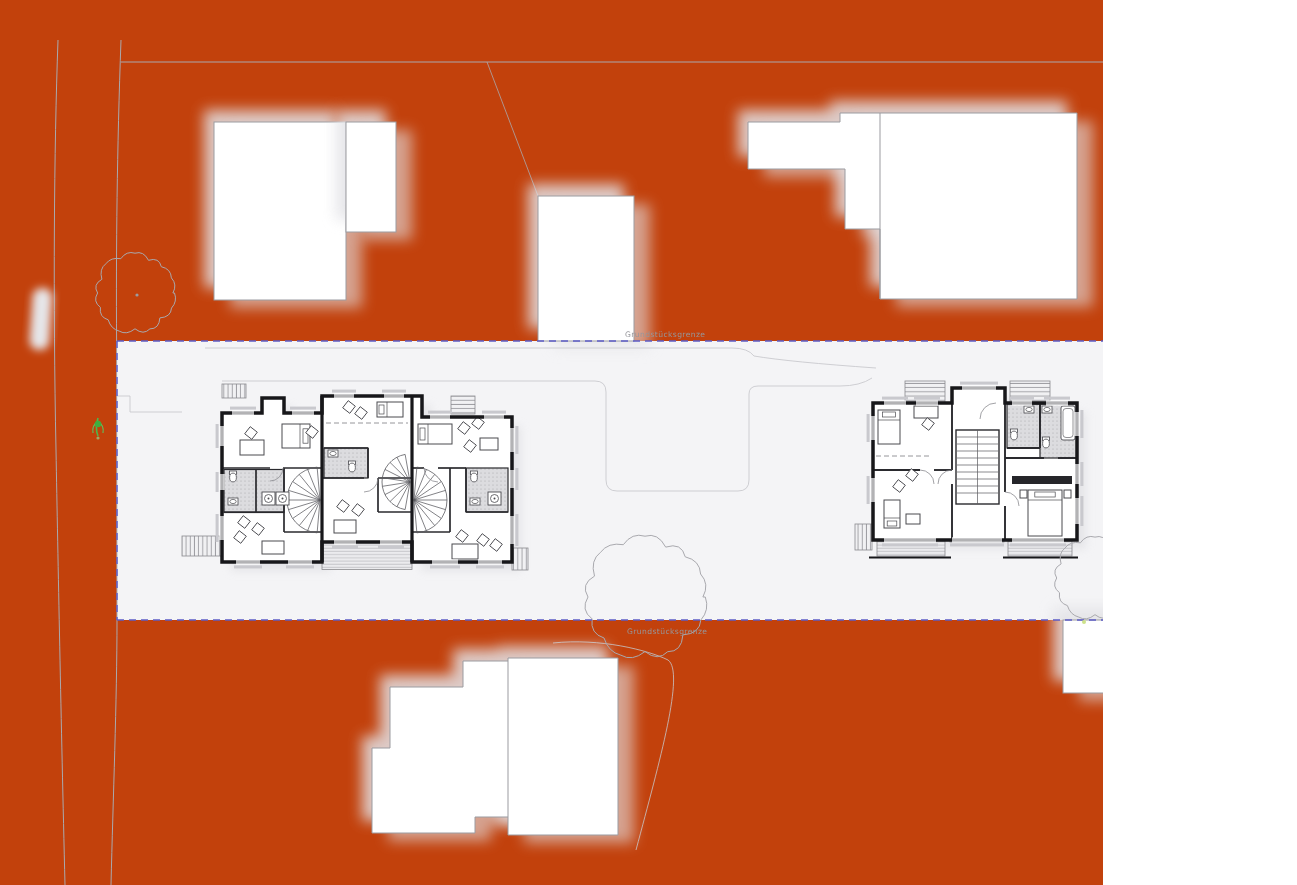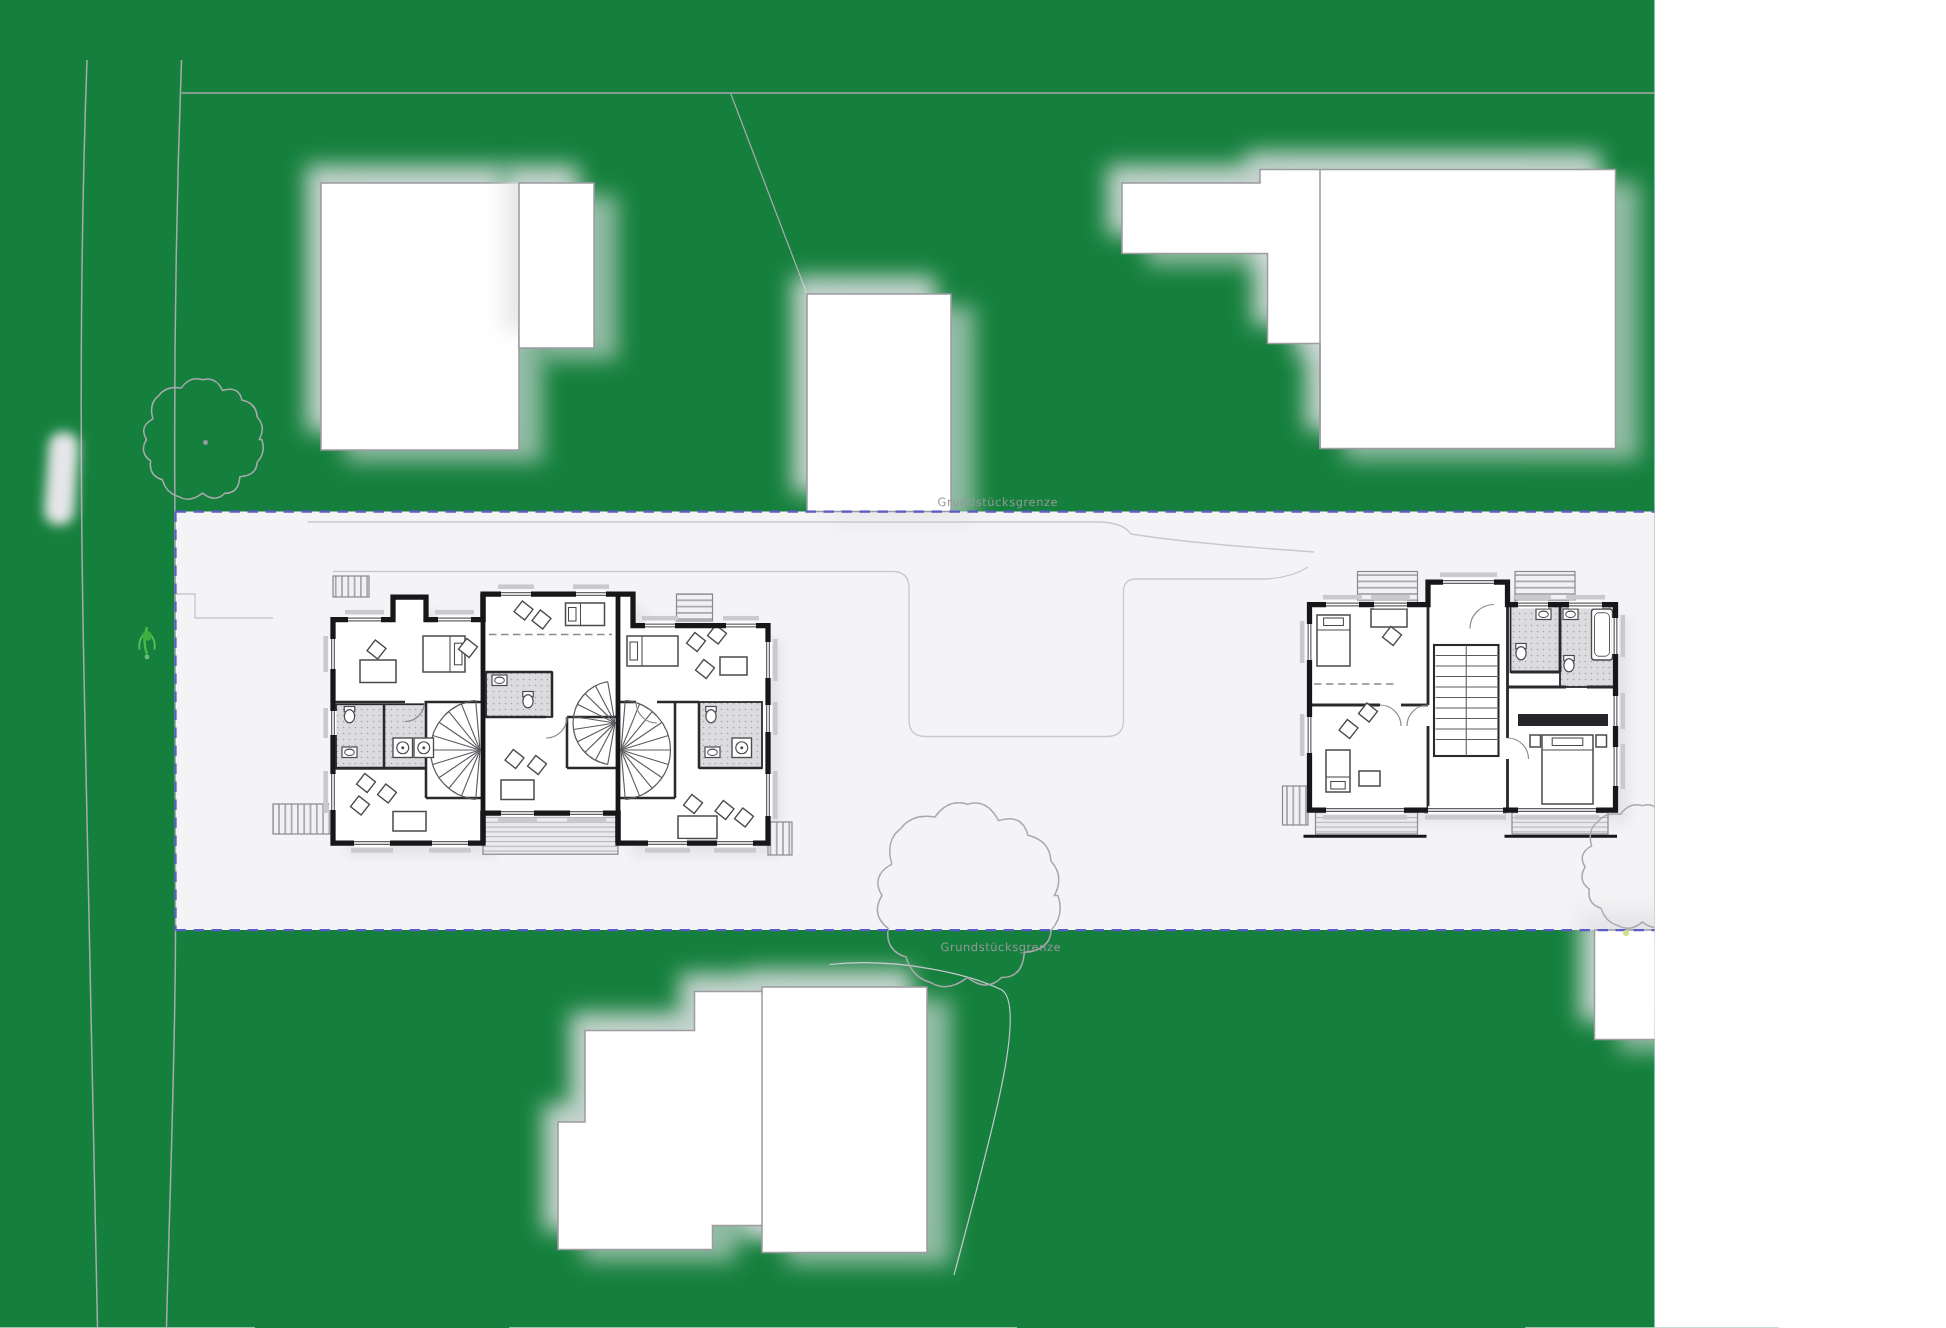--- a/index.html
+++ b/index.html
@@ -1,16 +1,16 @@
 <!DOCTYPE html>
 <html><head>
 <meta charset="utf-8">
 <style>
   html,body{margin:0;padding:0;background:#ffffff;}
-  .canvas{position:relative;width:1103px;height:885px;background:#15803d;overflow:hidden;
+  .canvas{position:relative;width:1103px;height:885px;background:#c2410c;overflow:hidden;
           font-family:"DejaVu Sans",sans-serif;text-decoration:underline;}
   svg{position:absolute;left:0;top:0;}
   text.boundary-label{font-size:7.6px;letter-spacing:.4px;}
 </style>
 </head>
 <body>
 
 <div class="canvas">
 <svg id="plan" width="1297" height="885" viewBox="0 0 1297 885">
   <defs>

